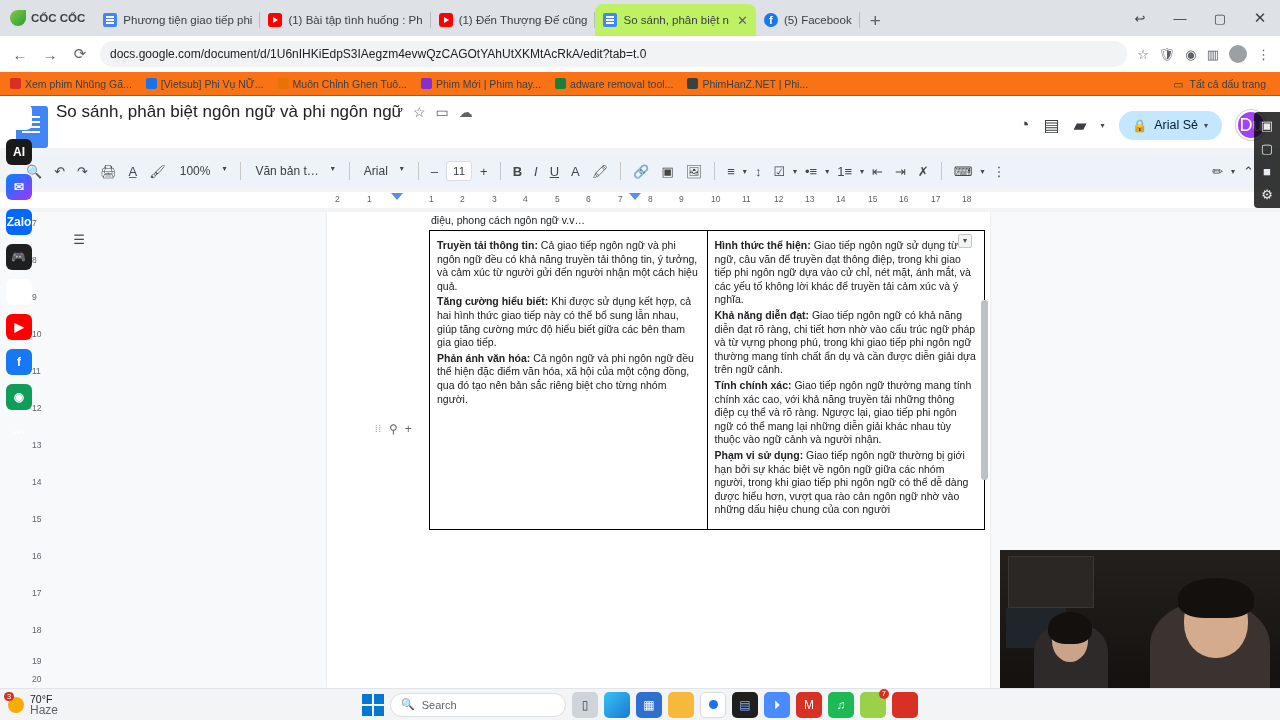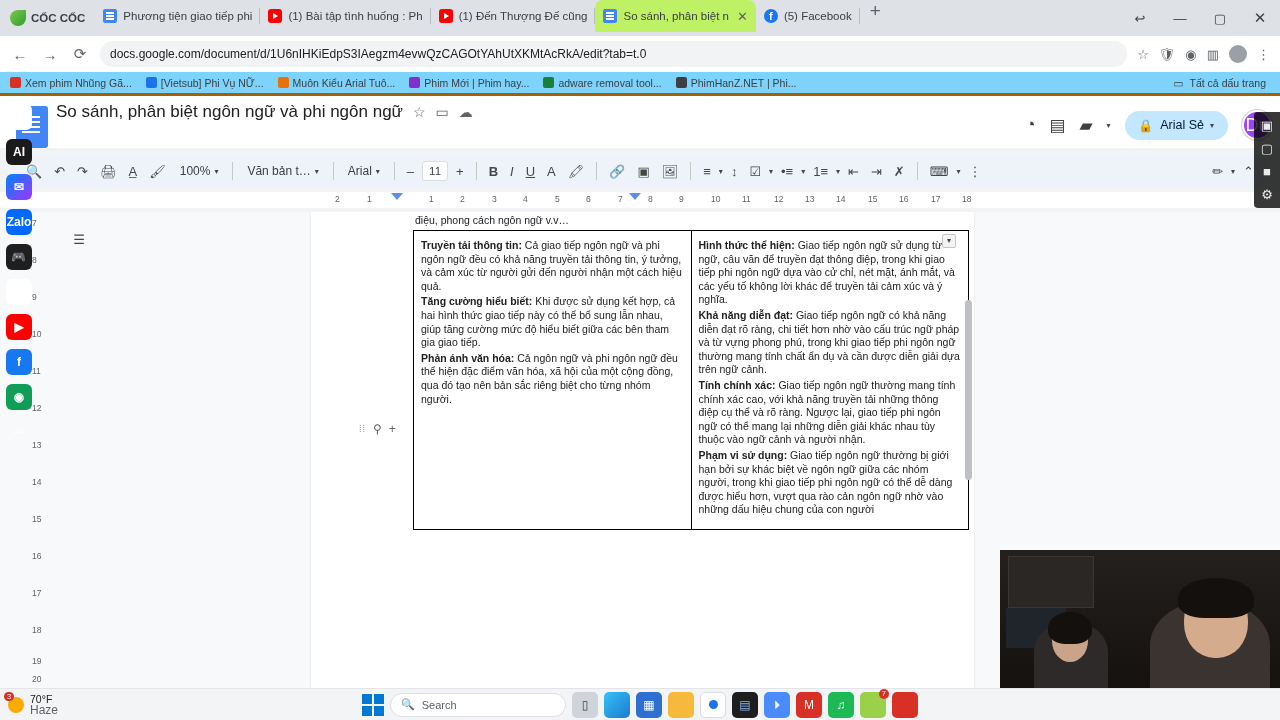--- a/index.html
+++ b/index.html
@@ -5,21 +5,21 @@
   * { box-sizing: border-box; }
   html, body { margin:0; padding:0; }
   body {
     width:1280px; height:720px; overflow:hidden;
     font-family: "Liberation Sans", sans-serif;
     background:#f1f3f4; position:relative;
   }
 
   
   .tabstrip {
-    height:36px; background:#dee1e6; display:flex; 
+    height:36px; background:#dee1e6; display:flex; align-items:flex-end;
     padding-left:4px; position:relative;
   }
   .brand {
     display:flex; align-items:center; gap:5px; height:36px;
     padding:0 10px 0 6px; font-size:11.5px; font-weight:bold; color:#3c4043;
   }
   .brand .leaf {
     width:16px;height:16px;border-radius:50% 0 50% 50%;
     background:linear-gradient(135deg,#7ec94a,#2f9e2f);
   }
@@ -58,31 +58,31 @@
     display:flex; align-items:center; padding:0 10px; gap:8px;
     font-size:12px; color:#202124;
   }
   .omnibox .url { flex:1; overflow:hidden; white-space:nowrap; text-overflow:ellipsis; color:#202124;}
   .omni-right { display:flex; align-items:center; gap:10px; }
   .omni-right span { font-size:13px; color:#5f6368; }
   .avatar-sm { width:18px;height:18px;border-radius:50%;background:#9aa0a6; }
 
   
   .bookmarks {
-    height:24px; background:#7dd3fc; display:flex; align-items:center; gap:14px;
-    padding:0 10px; font-size:10.5px; color:#3c4043; border-bottom:3px solid #a16207;
+    height:24px; background:#f97316; display:flex; align-items:center; gap:14px;
+    padding:0 10px; font-size:10.5px; color:#3c4043; border-bottom:1px solid #a16207;
   }
   .bm { display:flex; align-items:center; gap:4px; white-space:nowrap; }
   .bm .dot { width:11px;height:11px;border-radius:2px;background:#d93025; }
   .bm .dot.b{background:#1a73e8}.bm .dot.g{background:#188038}.bm .dot.o{background:#e8710a}
   .bm .dot.p{background:#8430ce}.bm .dot.k{background:#3c4043}
   .bm-right { margin-left:auto; display:flex; align-items:center; gap:6px; padding-right:4px; }
 
   
-  .docs-head { background:#fff; padding:6px 2px 0 10px; display:flex; }
+  .docs-head { background:#fff; padding:6px 8px 0 10px; display:flex; }
   .docs-logo {
     width:32px;height:42px;margin:4px 8px 0 6px;background:#4285f4;border-radius:3px;
     position:relative; flex:0 0 32px;
   }
   .docs-logo:after{
     content:"";position:absolute;left:6px;top:10px;width:18px;height:2px;background:#fff;
     box-shadow:0 5px 0 #fff,0 10px 0 #fff,0 15px 0 #fff;
   }
   .docs-title-wrap { flex:1; min-width:0; }
   .doc-title-row { display:flex; align-items:center; gap:10px; }
@@ -102,21 +102,21 @@
   }
 
   
   .toolbar {
     height:34px; margin:6px 12px 0 12px; background:#eef2f9; border-radius:18px;
     display:flex; align-items:center; gap:4px; padding:0 10px; font-size:12px; color:#3c4043;
   }
   .tb { padding:3px 4px; font-size:13px; color:#444746; white-space:nowrap; }
   .tb-sep { width:1px; height:18px; background:#c7c7c7; margin:0 4px; }
   .zoom-sel, .style-sel, .font-sel {
-    display:flex; align-items:center; gap:4px; padding:3px 6px; font-size:12px;
+    display:flex; gap:12px; padding:3px 6px; font-size:12px;
   }
   .caret { font-size:8px; color:#444746; }
   .fsize {
     width:26px;height:20px;background:#fff;border:1px solid #dadce0;border-radius:3px;
     text-align:center; font-size:11.5px; line-height:18px;
   }
   .b-btn { font-weight:bold; }
   .i-btn { font-style:italic; }
   .u-btn { text-decoration:underline; }
 
@@ -149,21 +149,21 @@
   .vruler {
     position:absolute; left:32px; top:0; bottom:0; width:14px;
     font-size:8.5px; color:#5f6368;
   }
   .vruler span { position:absolute; left:0; }
   .outline-btn {
     position:absolute; left:66px; top:14px; width:26px;height:26px; border-radius:50%;
     display:flex;align-items:center;justify-content:center; font-size:13px; color:#444746;
   }
   .doc-page {
-    position:absolute; left:311px; top:0; width:663px; bottom:0; background:#fff;
+    position:absolute; left:327px; top:0; width:663px; bottom:0; background:#fff;
     box-shadow:0 0 2px rgba(0,0,0,.12);
   }
   .doc-inner { position:absolute; left:22px; top:0; right:22px; }
   .frag-top { font-size:10.5px; color:#202124; padding:2px 4px 4px 82px; }
   .tbl {
     margin-left:80px; width:556px; border-collapse:collapse; table-layout:fixed;
   }
   .tbl td {
     border:1px solid #000; vertical-align:top; padding:8px 7px 10px 7px;
     font-size:10.5px; line-height:13.6px; color:#202124;
@@ -335,21 +335,21 @@
   <div class="bm">
       <span class="dot"></span>
       <span>Xem phim Nhũng Gã...</span>
     </div>
   <div class="bm">
       <span class="dot b"></span>
       <span>[Vietsub] Phi Vụ NỮ...</span>
     </div>
   <div class="bm">
       <span class="dot o"></span>
-      <span>Muôn Kiểu Arial Tuô...</span>
+      <span>Muôn Chỉnh Ghen Tuô...</span>
     </div>
   <div class="bm">
       <span class="dot p"></span>
       <span>Phim Mới | Phim hay...</span>
     </div>
   <div class="bm">
       <span class="dot g"></span>
       <span>adware removal tool...</span>
     </div>
   <div class="bm">

